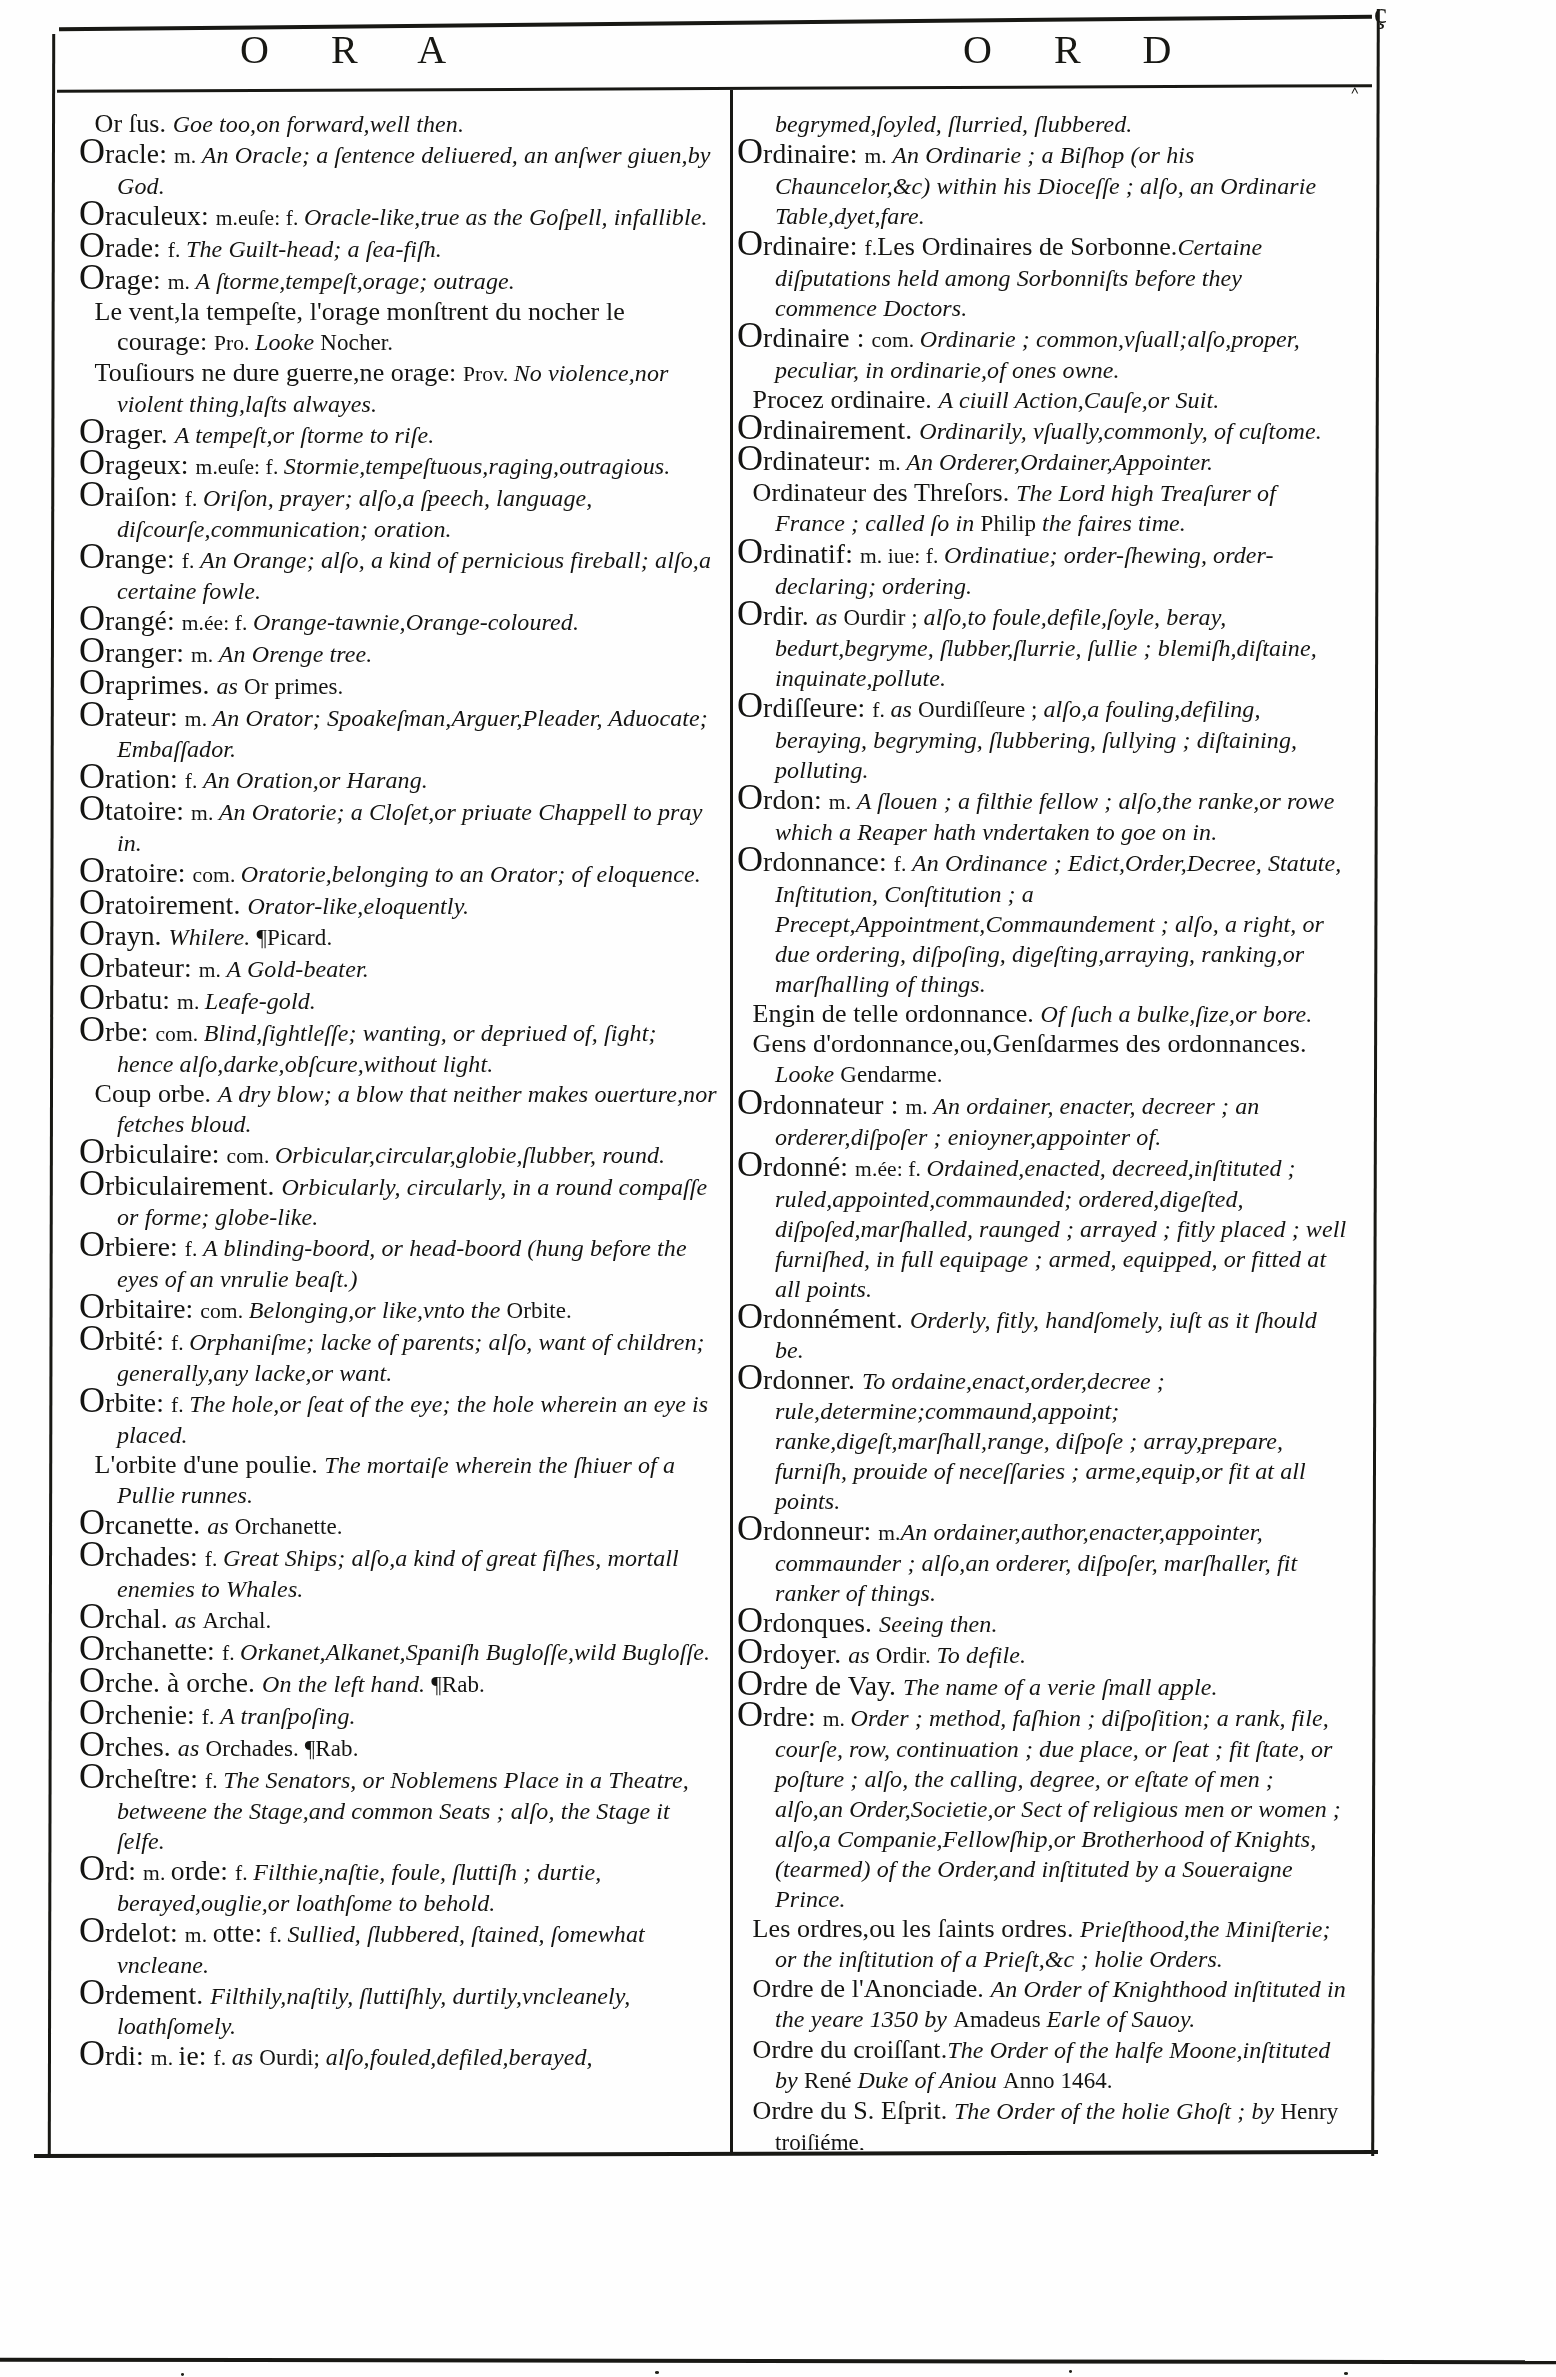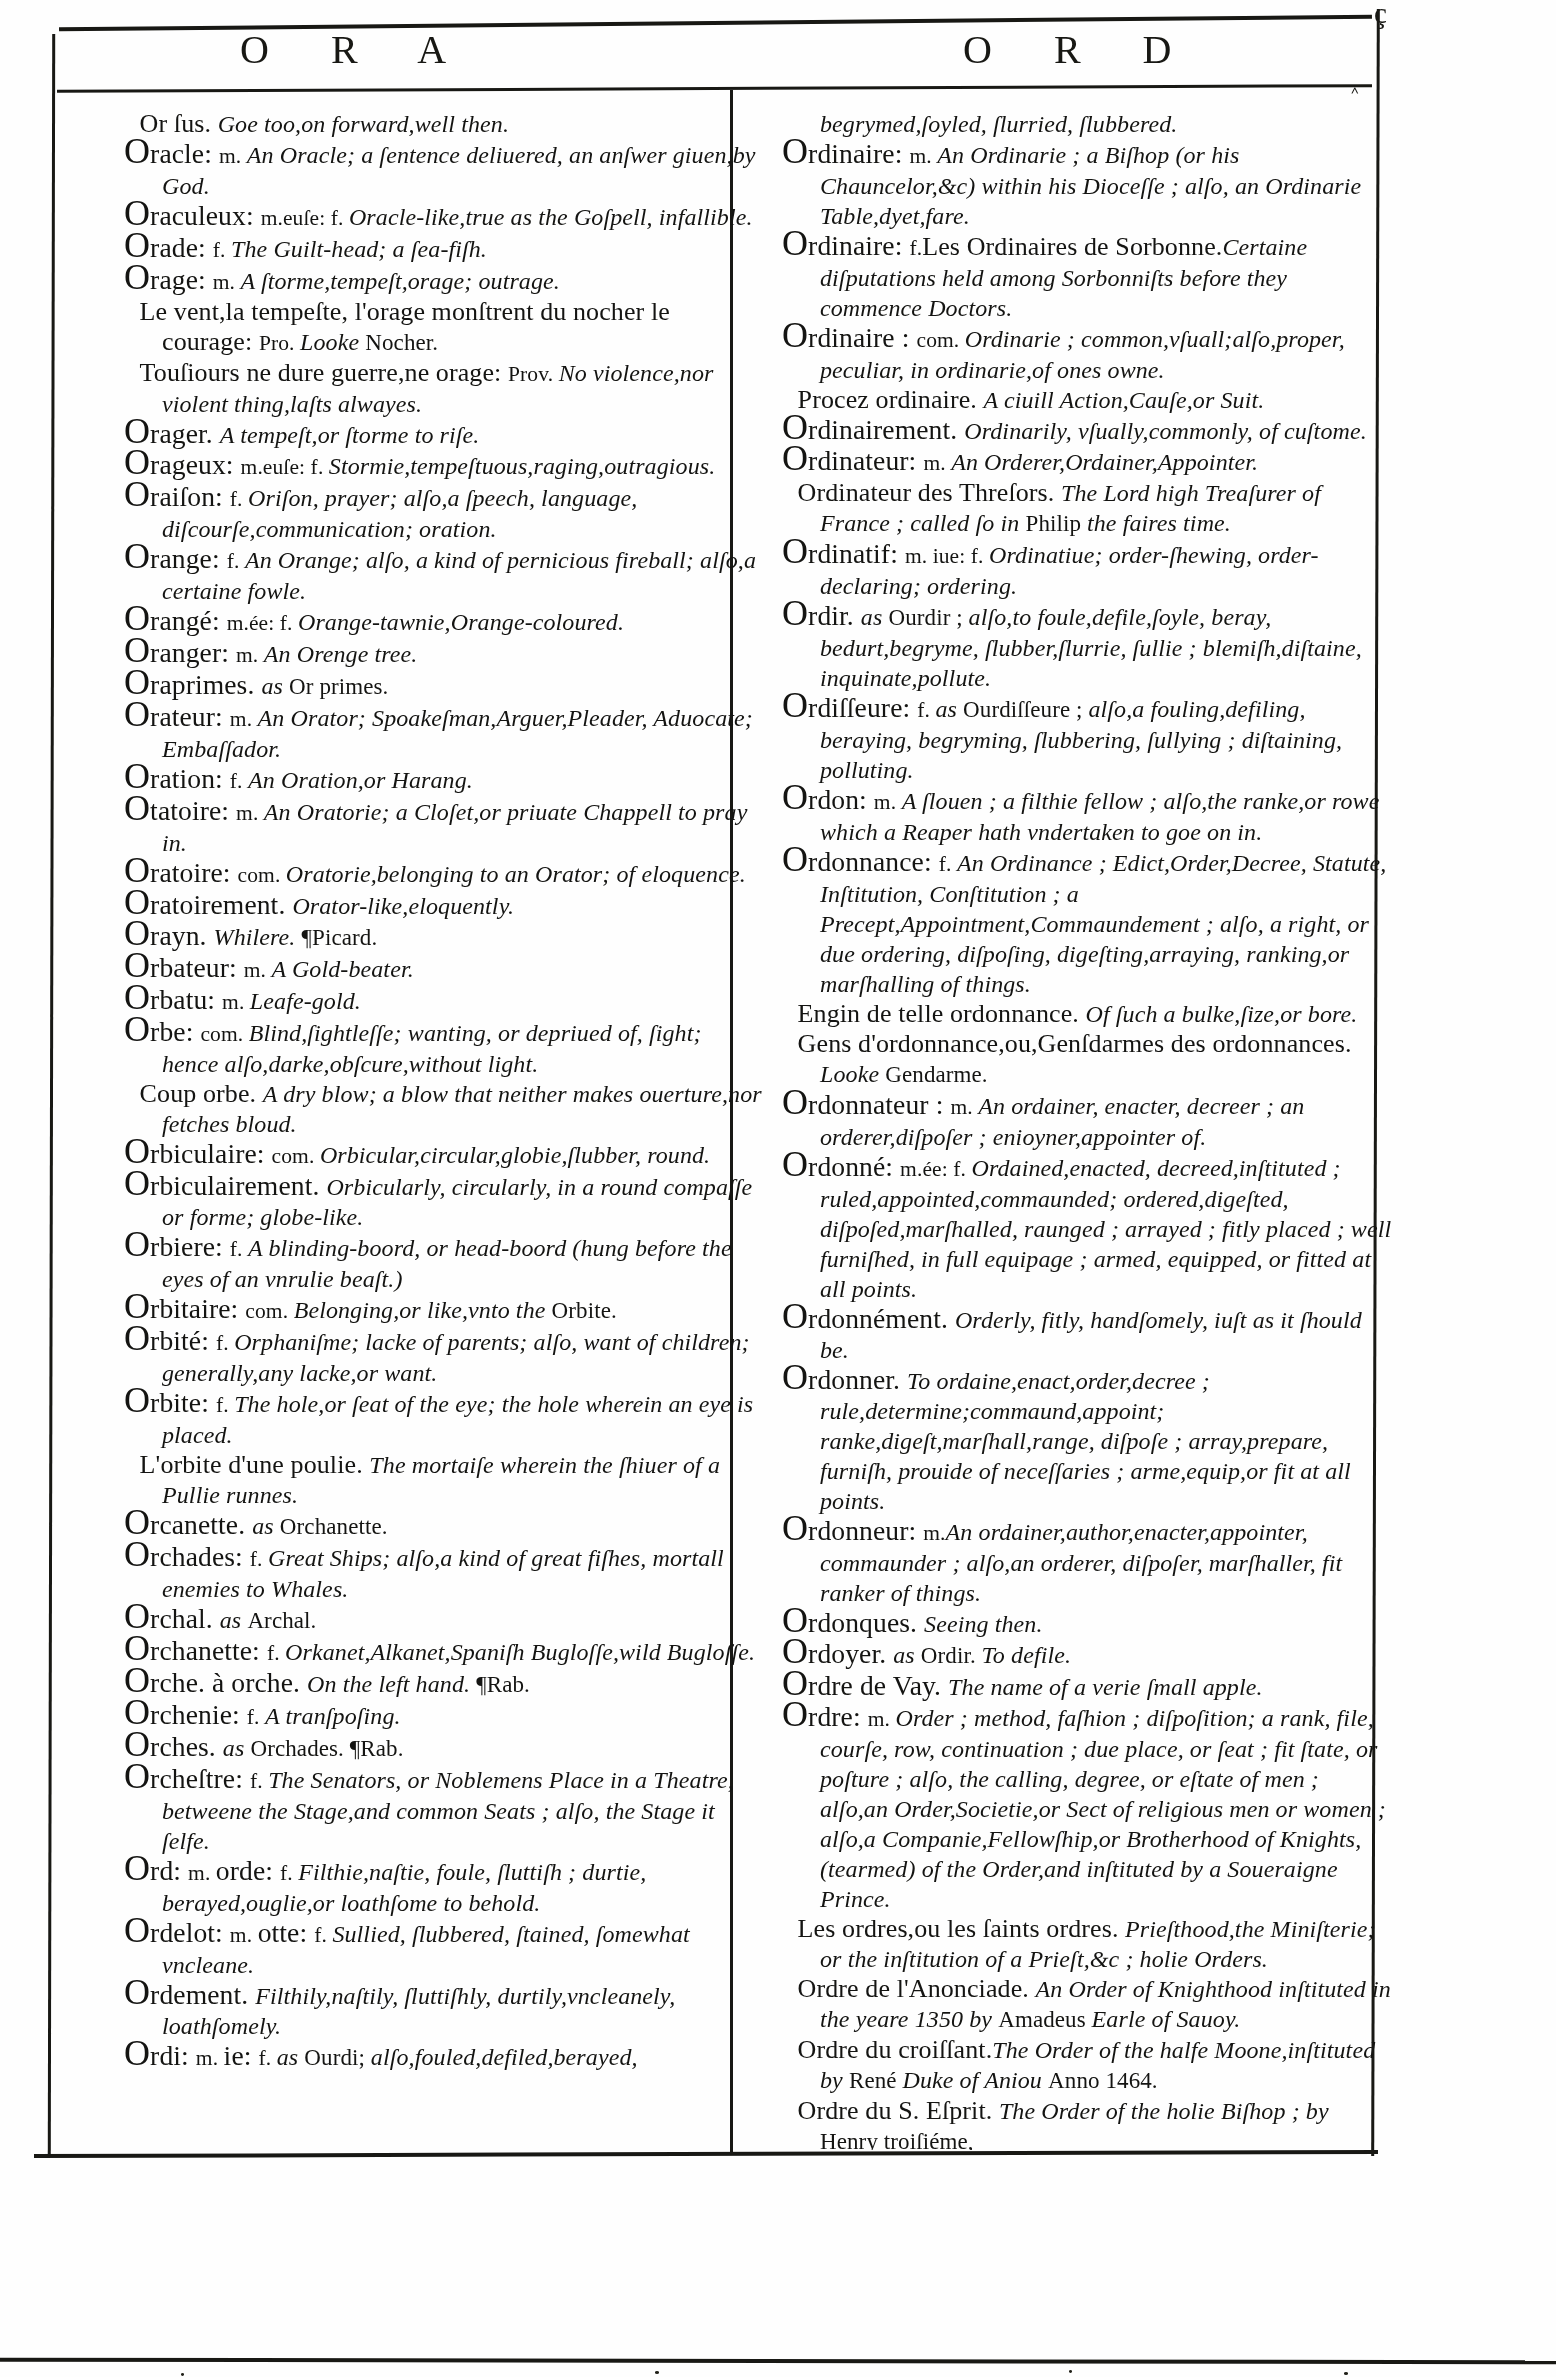--- a/index.html
+++ b/index.html
@@ -3,21 +3,21 @@
 <meta charset="utf-8">
 <style>
   html,body{margin:0;padding:0;background:#e8e8e4;}
   .page{position:relative;width:1556px;height:2377px;background:#fefefe;overflow:hidden;
         font-family:"Liberation Serif", serif;color:#141412;}
   .rule{position:absolute;background:#181814;}
   
   .runhead{position:absolute;top:26px;font-size:40px;letter-spacing:26px;color:#181814;
            font-family:Liberation Serif, serif;}
   
-  .col{position:absolute;top:109px;height:2041px;overflow:hidden;margin-left:45px;}
+  .col{position:absolute;top:109px;height:2041px;overflow:hidden;}
   .col p{margin:0;}
   .e{padding-left:38px;text-indent:-38px;}
   .s{padding-left:38px;text-indent:-22.4px;}
   .c{padding-left:38px;text-indent:0;}
   .col{font-size:25px;line-height:30px;letter-spacing:0.1px;}
   .seg-h{font-size:27.6px;}
   .seg-f{font-size:26px;}
   .seg-g{font-size:21.5px;}
   .seg-r{font-size:23px;}
   .seg-i{font-style:italic;font-size:24px;}
@@ -114,17 +114,17 @@
       <p class="e"><span class="seg-h"><span class="cap">O</span>rdonnément. </span><span class="seg-i">Orderly, fitly, handſomely, iuſt as it ſhould be.</span></p>
       <p class="e"><span class="seg-h"><span class="cap">O</span>rdonner. </span><span class="seg-i">To ordaine,enact,order,decree ; rule,determine;commaund,appoint; ranke,digeſt,marſhall,range, diſpoſe ; array,prepare, furniſh, prouide of neceſſaries ; arme,equip,or fit at all points.</span></p>
       <p class="e"><span class="seg-h"><span class="cap">O</span>rdonneur: </span><span class="seg-g">m.</span><span class="seg-i">An ordainer,author,enacter,appointer, commaunder ; alſo,an orderer, diſpoſer, marſhaller, fit ranker of things.</span></p>
       <p class="e"><span class="seg-h"><span class="cap">O</span>rdonques. </span><span class="seg-i">Seeing then.</span></p>
       <p class="e"><span class="seg-h"><span class="cap">O</span>rdoyer. </span><span class="seg-i">as </span><span class="seg-r">Ordir. </span><span class="seg-i">To defile.</span></p>
       <p class="e"><span class="seg-h"><span class="cap">O</span>rdre de Vay. </span><span class="seg-i">The name of a verie ſmall apple.</span></p>
       <p class="e"><span class="seg-h"><span class="cap">O</span>rdre: </span><span class="seg-g">m. </span><span class="seg-i">Order ; method, faſhion ; diſpoſition; a rank, file, courſe, row, continuation ; due place, or ſeat ; fit ſtate, or poſture ; alſo, the calling, degree, or eſtate of men ; alſo,an Order,Societie,or Sect of religious men or women ; alſo,a Companie,Fellowſhip,or Brotherhood of Knights,(tearmed) of the Order,and inſtituted by a Soueraigne Prince.</span></p>
       <p class="s"><span class="seg-f">Les ordres,ou les ſaints ordres. </span><span class="seg-i">Prieſthood,the Miniſterie; or the inſtitution of a Prieſt,&amp;c ; holie Orders.</span></p>
       <p class="s"><span class="seg-f">Ordre de l'Anonciade. </span><span class="seg-i">An Order of Knighthood inſtituted in the yeare 1350 by </span><span class="seg-r">Amadeus </span><span class="seg-i">Earle of Sauoy.</span></p>
       <p class="s"><span class="seg-f">Ordre du croiſſant.</span><span class="seg-i">The Order of the halfe Moone,inſtituted by </span><span class="seg-r">René </span><span class="seg-i">Duke of Aniou </span><span class="seg-r">Anno 1464.</span></p>
-      <p class="s"><span class="seg-f">Ordre du S. Eſprit. </span><span class="seg-i">The Order of the holie Biſhop ; by </span><span class="seg-r">Henry troiſiéme,</span></p>
+      <p class="s"><span class="seg-f">Ordre du S. Eſprit. </span><span class="seg-i">The Order of the holie Ghoſt ; by </span><span class="seg-r">Henry troiſiéme,</span></p>
     </div>
 
 </div>
 
 
 </body></html>

